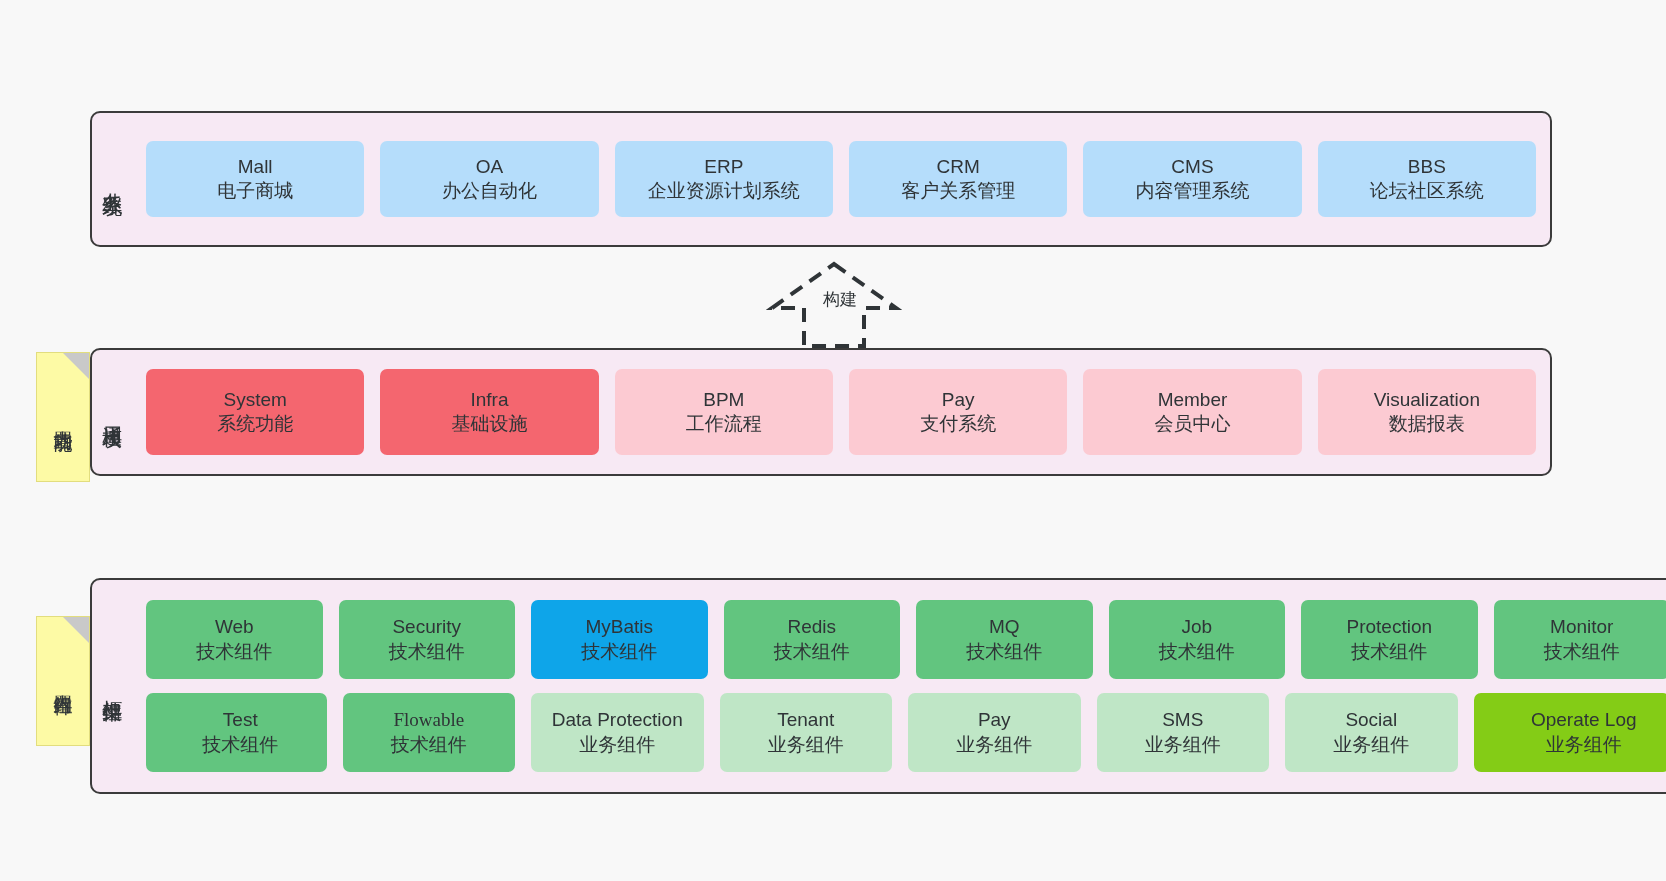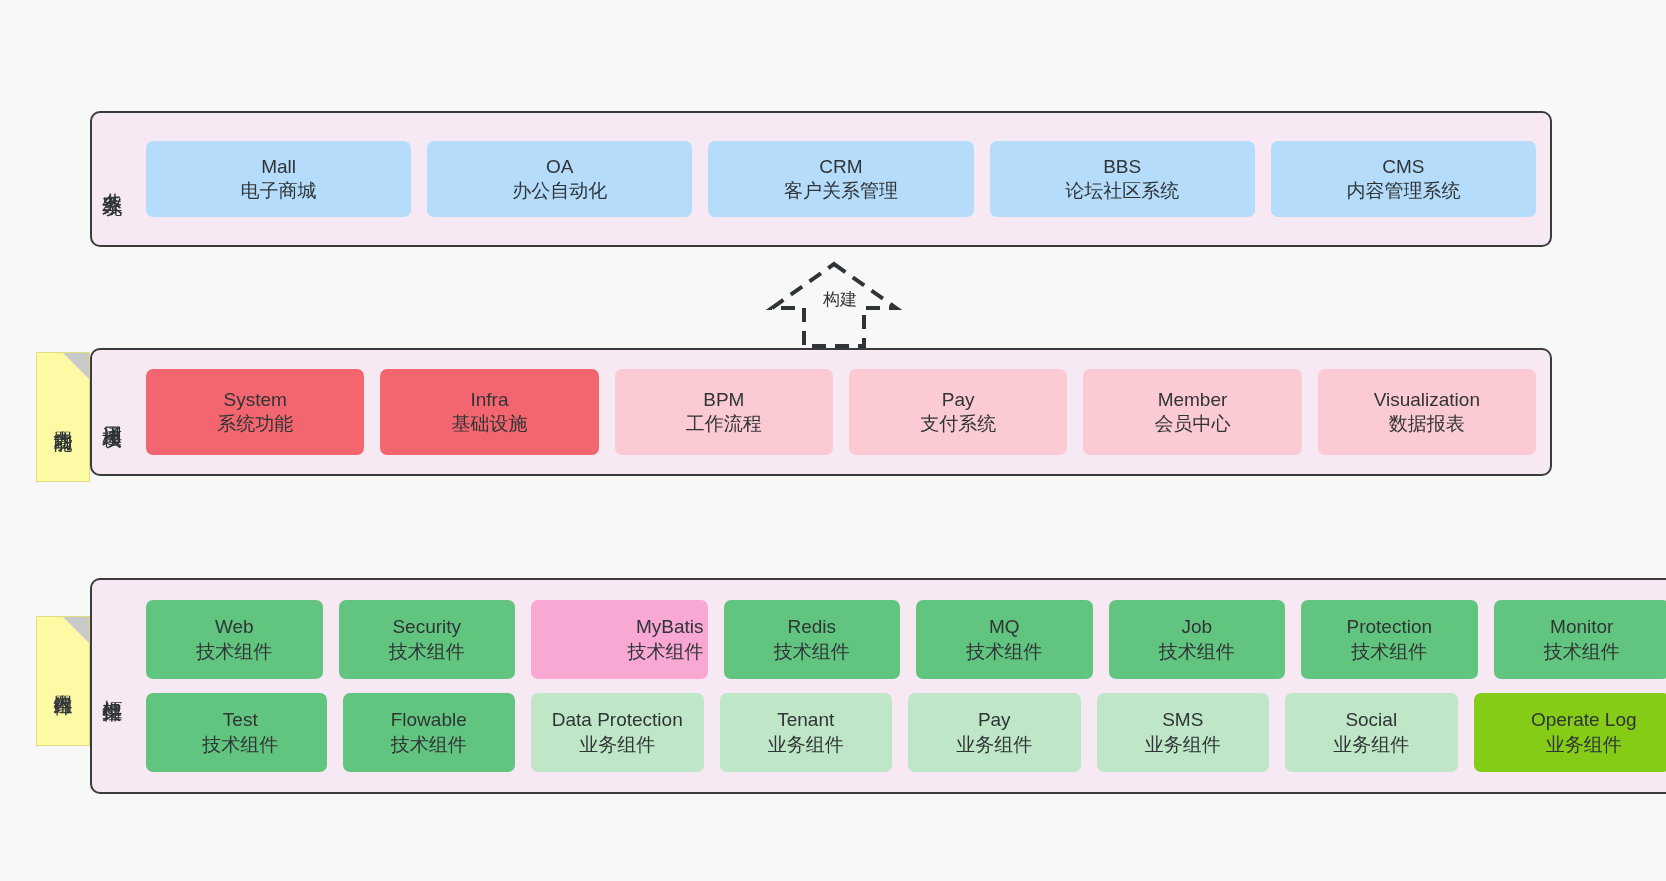--- a/index.html
+++ b/index.html
@@ -147,30 +147,34 @@
       <div class="row">
         <div class="cell" style="background: rgb(181, 221, 251);">
           <span class="ctitle">Mall</span>
           <span class="csub">电子商城</span>
         </div>
         <div class="cell" style="background: rgb(181, 221, 251);">
           <span class="ctitle">OA</span>
           <span class="csub">办公自动化</span>
         </div>
         <div class="cell" style="background: rgb(181, 221, 251);">
+          <span class="ctitle">ERP</span>
+          <span class="csub">企业资源计划系统</span>
+        </div>
+        <div class="cell" style="background: rgb(181, 221, 251);">
           <span class="ctitle">CRM</span>
           <span class="csub">客户关系管理</span>
         </div>
         <div class="cell" style="background: rgb(181, 221, 251);">
+          <span class="ctitle">CMS</span>
+          <span class="csub">内容管理系统</span>
+        </div>
+        <div class="cell" style="background: rgb(181, 221, 251);">
           <span class="ctitle">BBS</span>
           <span class="csub">论坛社区系统</span>
-        </div>
-        <div class="cell" style="background: rgb(181, 221, 251);">
-          <span class="ctitle">CMS</span>
-          <span class="csub">内容管理系统</span>
         </div>
       </div>
     </div>
   </div>
 
   <div class="arrow" id="arrow-build">
     <svg width="180" height="92" viewBox="0 0 180 92">
       <path d="M90 6 L152 50 L120 50 L120 88 L60 88 L60 50 L28 50 Z" fill="none" stroke="#2f3437" stroke-width="4" stroke-dasharray="14 9" stroke-linejoin="miter"></path>
     </svg>
     <span class="arrow-label">构建</span>
@@ -214,21 +218,21 @@
     <div class="layer-body">
       <div class="row">
         <div class="cell c-green" style="background: rgb(98, 197, 127);">
           <span class="ctitle">Web</span>
           <span class="csub">技术组件</span>
         </div>
         <div class="cell c-green" style="background: rgb(98, 197, 127);">
           <span class="ctitle">Security</span>
           <span class="csub">技术组件</span>
         </div>
-        <div class="cell c-green" style="background: #f9a8d4; align-items: flex-end;">
+        <div class="cell c-green" style="background: #0ea5e9;">
           <span class="ctitle">MyBatis</span>
           <span class="csub">技术组件</span>
         </div>
         <div class="cell c-green" style="background: rgb(98, 197, 127);">
           <span class="ctitle">Redis</span>
           <span class="csub">技术组件</span>
         </div>
         <div class="cell c-green" style="background: rgb(98, 197, 127);">
           <span class="ctitle">MQ</span>
           <span class="csub">技术组件</span>
@@ -244,21 +248,21 @@
         <div class="cell c-green" style="background: rgb(98, 197, 127);">
           <span class="ctitle">Monitor</span>
           <span class="csub">技术组件</span>
         </div>
       </div>
       <div class="row">
         <div class="cell c-green" style="background: rgb(98, 197, 127); padding-left: 12px;">
           <span class="ctitle">Test</span>
           <span class="csub">技术组件</span>
         </div>
-        <div class="cell c-green" style="background: rgb(98, 197, 127);">
+        <div class="cell c-green" style="background: rgb(98, 197, 127); font-family: Liberation Serif, serif;">
           <span class="ctitle">Flowable</span>
           <span class="csub">技术组件</span>
         </div>
         <div class="cell c-lgreen" style="background: rgb(191, 230, 198);">
           <span class="ctitle">Data Protection</span>
           <span class="csub">业务组件</span>
         </div>
         <div class="cell c-lgreen" style="background: rgb(191, 230, 198);">
           <span class="ctitle">Tenant</span>
           <span class="csub">业务组件</span>

